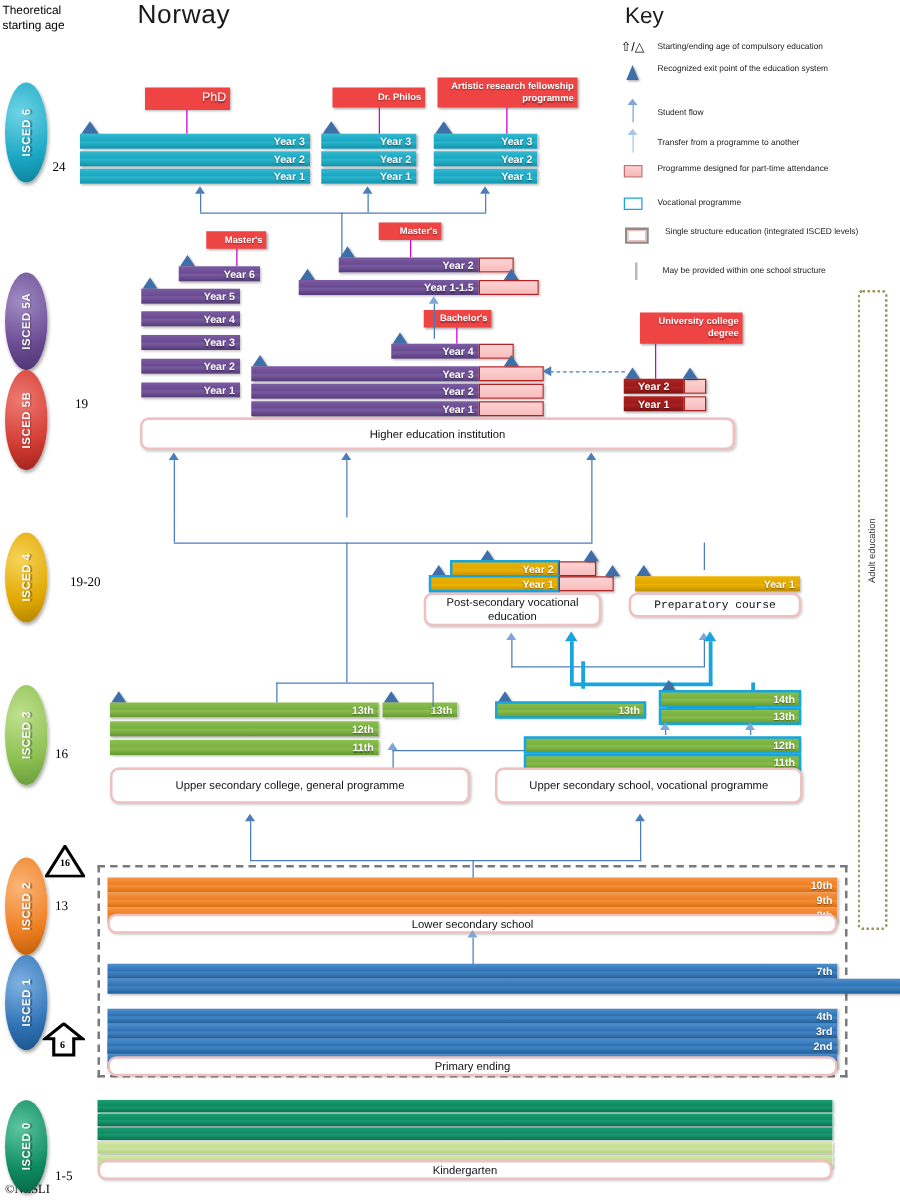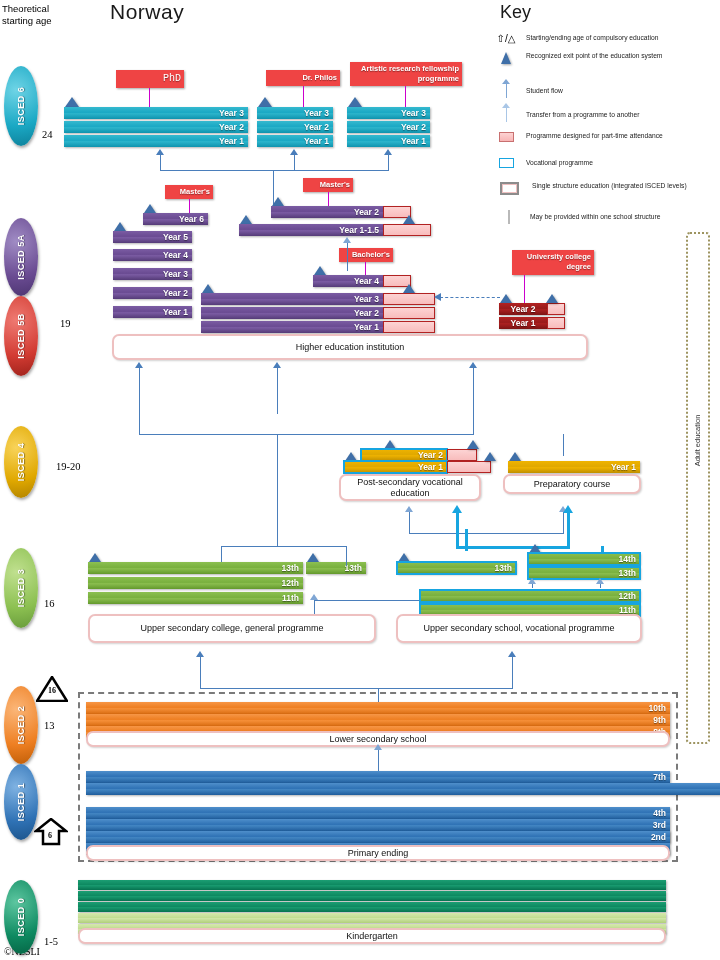--- a/index.html
+++ b/index.html
@@ -35,21 +35,21 @@
   .dgreen{background:linear-gradient(180deg,#1c9e73 0%,#0e8a61 45%,#18996e 55%,#067350 100%);}
   .lgreen{background:linear-gradient(180deg,#d5e8ad 0%,#c2de92 45%,#cfe5a6 55%,#b0d079 100%);}
   .voc{outline:2px solid #17a5e0;outline-offset:-1px;}
   .parttime{background:linear-gradient(180deg,#fdd3d3 0%,#f8bcbc 100%);
             border:1px solid #b22222;box-sizing:border-box;box-shadow:1px 1px 2px rgba(0,0,0,.25);}
 
   
   .mag{background:#ef4444;color:#fff;font-size:7.5px;font-weight:bold;
        text-align:right;line-height:10px;padding:2px 3px;box-sizing:border-box;
        box-shadow:1px 1px 2px rgba(0,0,0,.35);text-shadow:0 1px 1px rgba(0,0,0,.4);}
-  .mag.big{font-size:10px;font-weight:normal;line-height:14px;font-family:Liberation Mono, monospace;}
+  .mag.big{font-size:10px;font-weight:normal;line-height:14px;}
   .magstem{background:#cc00cc;width:1px;}
 
   
   .inst{background:#fff;border:2px solid #eec0c0;border-radius:7px;box-sizing:border-box;
         display:flex;align-items:center;justify-content:center;text-align:center;
         font-size:9px;color:#111;line-height:11px;box-shadow:1px 1px 2px rgba(0,0,0,.18);}
 
   
   .ln{background:#4a7ebb;}
   .lnc{background:#17a5e0;}
@@ -309,21 +309,21 @@
 <div class="abs tri sm" style="left:345px;top:452px;"></div>
 <div class="abs bar gold voc" style="left:344px;top:461px;width:103px;">Year 1</div>
 <div class="abs parttime" style="left:447px;top:461px;width:44px;height:12px;"></div>
 <div class="abs tri sm" style="left:484px;top:452px;"></div>
 <div class="abs inst" style="left:339px;top:474px;width:142px;height:27px;">
     <span>Post-secondary vocational education</span>
   </div>
 
 <div class="abs tri sm" style="left:509px;top:452px;"></div>
 <div class="abs bar gold" style="left:508px;top:461px;width:132px;">Year 1</div>
-<div class="abs inst" style="left:503px;top:474px;width:138px;height:20px;">
+<div class="abs inst" style="left:503px;top:474px;width:138px;height:20px;font-family:Liberation Mono, monospace;">
     <span>Preparatory course</span>
   </div>
 
 <div class="abs ln" style="left:409px;top:512px;width:1px;height:22px;"></div>
 <div class="abs arw b" style="left:405px;top:506px;border-bottom-color:#7fa6d4;"></div>
 <div class="abs ln" style="left:409px;top:533px;width:154px;height:1px;"></div>
 <div class="abs ln" style="left:563px;top:512px;width:1px;height:22px;"></div>
 <div class="abs arw b" style="left:559px;top:506px;border-bottom-color:#7fa6d4;"></div>
 
 <div class="abs lnc" style="left:456px;top:513px;width:3px;height:35px;"></div>

